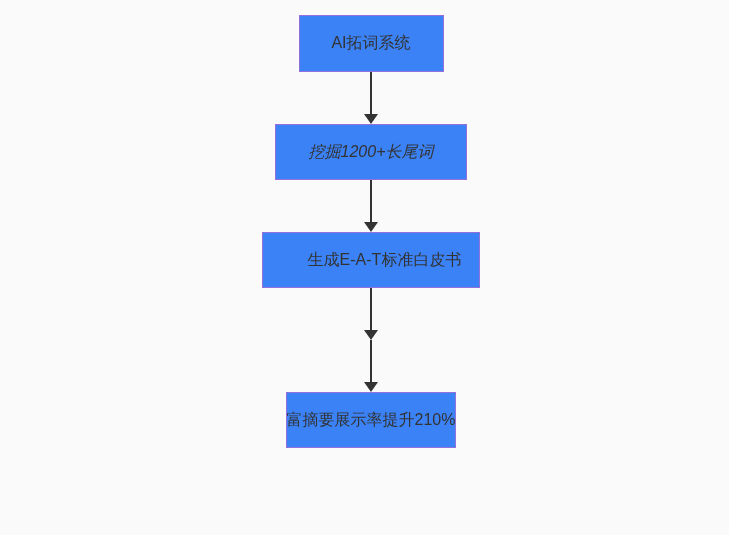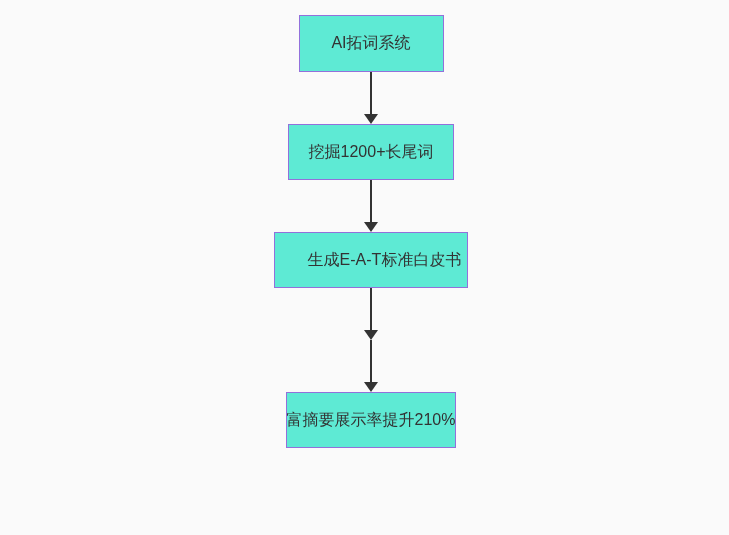--- a/index.html
+++ b/index.html
@@ -19,33 +19,33 @@
     top: 15px;
     left: 371px;
     transform: translateX(-50%);
     display: flex;
     flex-direction: column;
     align-items: center;
   }
   .node {
     box-sizing: border-box;
     height: 56px;
-    background: #5eead4;
+    background: #3b82f6;
     border: 1px solid #9370DB;
     display: flex;
     align-items: center;
     justify-content: center;
     color: #333333;
     font-size: 16px;
     white-space: nowrap;
     text-align: center;
   }
   .node:nth-of-type(1) { width: 145px; height: 57px; }
-  .node:nth-of-type(3) { width: 166px; }
-  .node:nth-of-type(5) { width: 194px; padding-left: 27px; }
+  .node:nth-of-type(3) { width: 192px; font-style: italic; }
+  .node:nth-of-type(5) { width: 218px; padding-left: 27px; }
   .node:nth-of-type(7) { width: 214px; }
   .node:nth-of-type(9) { width: 234px; height: 41px; font-style: italic; }
   .arrow {
     position: relative;
     width: 14px;
     height: 52px;
   }
   .arrow .shaft {
     position: absolute;
     left: 50%;

